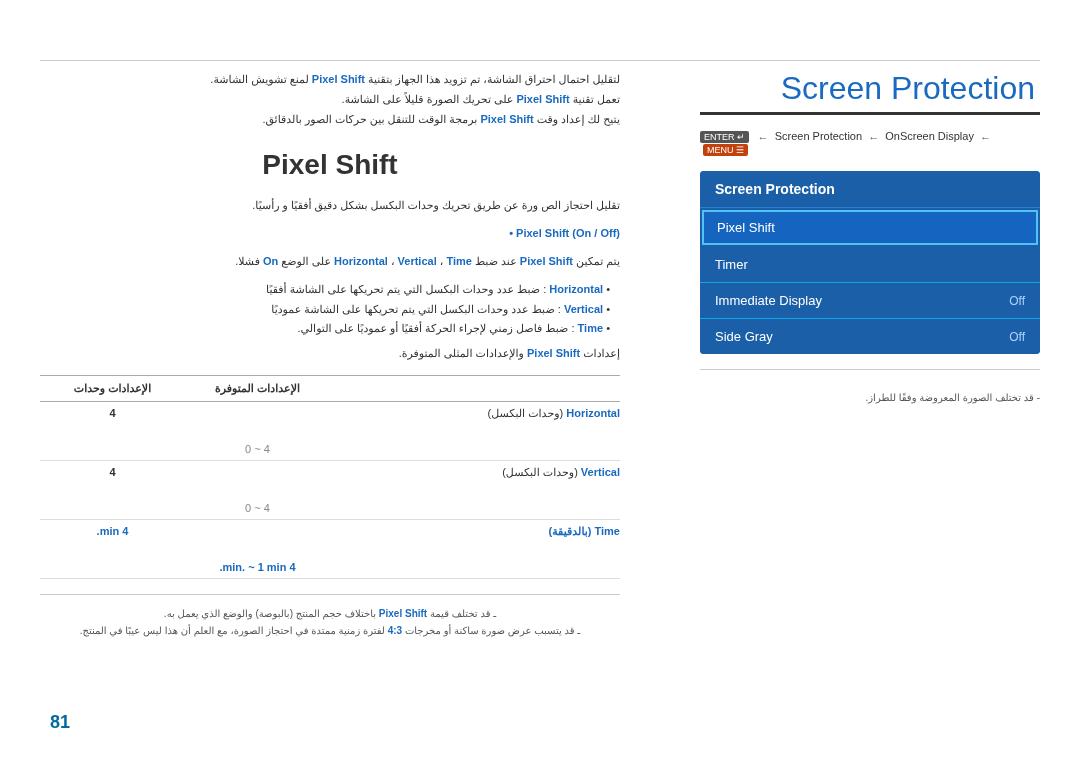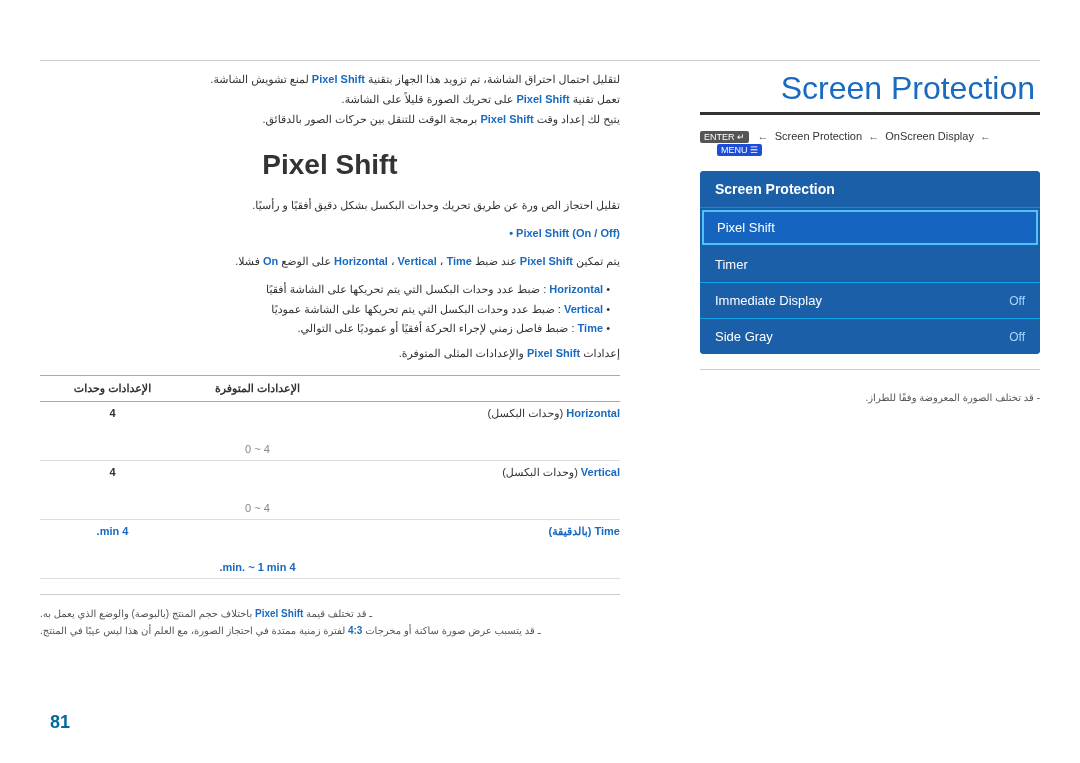--- a/index.html
+++ b/index.html
@@ -140,21 +140,21 @@
     .note-section {
       margin-top: 15px;
       border-top: 1px solid #ccc;
       padding-top: 10px;
     }
 
     .note-item {
       font-size: 10px;
       color: #555;
       direction: rtl;
-      text-align: left;
+      text-align: center;
       line-height: 1.7;
     }
 
     .note-item .blue-text {
       color: #1a6abf;
       font-weight: bold;
     }
 
     
     .right-panel {
@@ -188,26 +188,26 @@
       background: #555;
       color: white;
       font-size: 9px;
       padding: 1px 4px;
       border-radius: 2px;
       margin-right: 3px;
     }
 
     .breadcrumb .menu-icon {
       display: inline-block;
-      background: #1d4ed8;
+      background: #c2410c;
       color: white;
       font-size: 9px;
       padding: 1px 4px;
       border-radius: 2px;
-      margin-left: 17px;
+      margin-left: 3px;
     }
 
     .breadcrumb .arrow {
       color: #555;
       margin: 0 3px;
     }
 
     .menu-box {
       background: #1a5fa8;
       border-radius: 4px;

